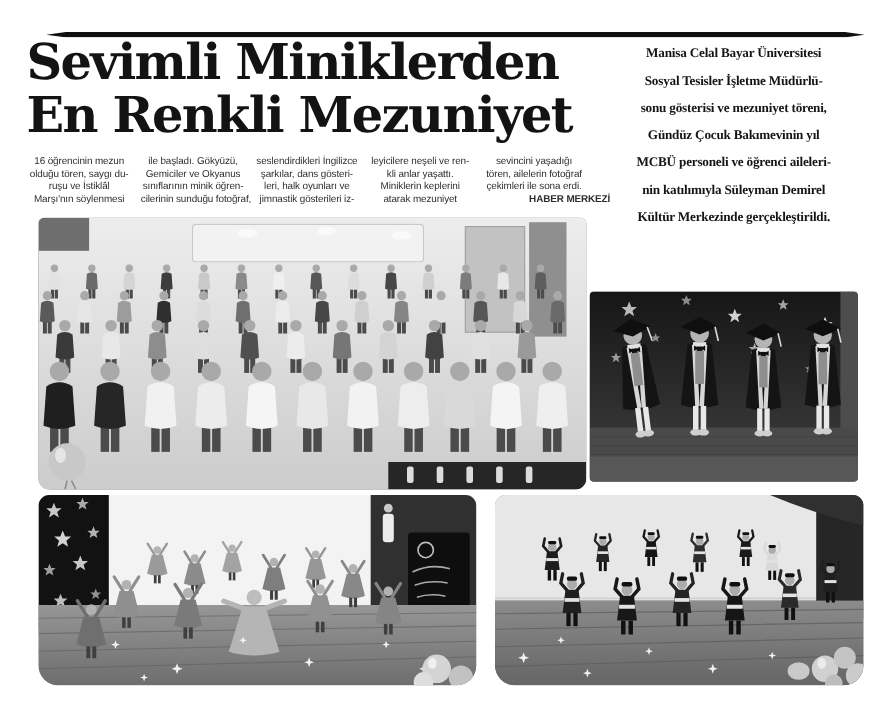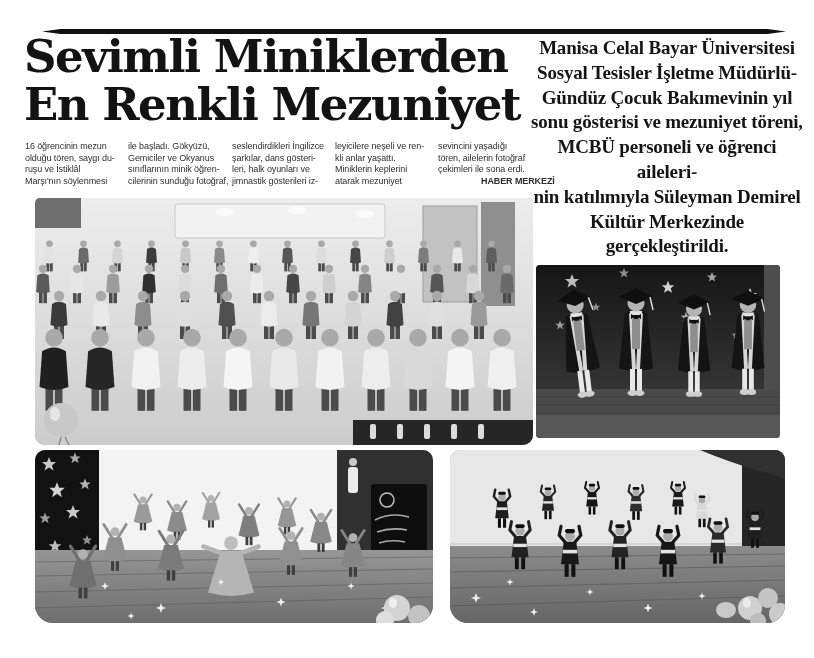--- a/index.html
+++ b/index.html
@@ -3,26 +3,26 @@
 <meta charset="utf-8">
 <style>
   html,body{margin:0;padding:0;background:#fff;}
   .page{position:relative;width:802px;height:658px;background:#fff;overflow:hidden;
         font-family:"Liberation Sans",sans-serif;}
   .rule{position:absolute;left:42px;top:29px;width:744px;height:5px;background:#101010;
         clip-path:polygon(0 50%,2.5% 0,97.5% 0,100% 50%,97.5% 100%,2.5% 100%);}
   .headline{position:absolute;left:24px;top:33px;margin:0;}
   .hl{display:block;font-family:"DejaVu Serif",serif;font-weight:bold;font-size:45px;
       line-height:48px;letter-spacing:-1.5px;color:#131313;white-space:nowrap;}
-  .cols{position:absolute;left:25px;top:141px;width:508px;display:flex;gap:9px;}
+  .cols{position:absolute;left:25px;top:141px;width:508px;display:flex;gap:9px;text-align:center;}
   .col{width:95px;font-size:9px;line-height:11.6px;color:#2e2e2e;letter-spacing:-0.1px;}
   .col .ln{white-space:nowrap;}
   .byline{font-weight:bold;padding-left:43px;}
   .lead{position:absolute;left:528px;top:36px;width:278px;text-align:center;
-        font-family:"Liberation Serif","DejaVu Serif",serif;font-size:19px;line-height:24.8px;
+        font-family:"Liberation Serif","DejaVu Serif",serif;font-size:12px;line-height:24.8px;
         font-weight:600;color:#151515;letter-spacing:-0.2px;}
   .photo{position:absolute;overflow:hidden;background:#8a8a8a;}
   .photo svg{display:block;width:100%;height:100%;}
   #photo-main{left:35px;top:198px;width:498px;height:247px;border-radius:5px 5px 10px 10px;}
   #photo-grads{left:536px;top:265px;width:244px;height:173px;border-radius:4px;}
   #photo-dance-left{left:35px;top:450px;width:398px;height:173px;border-radius:10px 10px 18px 18px;}
   #photo-dance-right{left:450px;top:450px;width:335px;height:173px;border-radius:10px 10px 18px 18px;}
 </style>
 </head>
 <body>
@@ -65,22 +65,22 @@
       <div class="ln">sevincini yaşadığı</div>
       <div class="ln">tören, ailelerin fotoğraf</div>
       <div class="ln">çekimleri ile sona erdi.</div>
       <div class="ln byline">HABER MERKEZİ</div>
     </div>
   </div>
 
   <div class="lead">
     <div class="ln">Manisa Celal Bayar Üniversitesi</div>
     <div class="ln">Sosyal Tesisler İşletme Müdürlü-</div>
+    <div class="ln">sonu gösterisi ve mezuniyet töreni,</div>
     <div class="ln">Gündüz Çocuk Bakımevinin yıl</div>
-    <div class="ln">sonu gösterisi ve mezuniyet töreni,</div>
     <div class="ln">MCBÜ personeli ve öğrenci aileleri-</div>
     <div class="ln">nin katılımıyla Süleyman Demirel</div>
     <div class="ln">Kültür Merkezinde gerçekleştirildi.</div>
   </div>
 
   <div class="photo" id="photo-main">
     <svg viewBox="0 0 498 247" preserveAspectRatio="none" aria-hidden="true">
       <defs>
         <linearGradient id="wallg" x1="0" y1="0" x2="0" y2="1">
           <stop offset="0" stop-color="#ededed"></stop>

